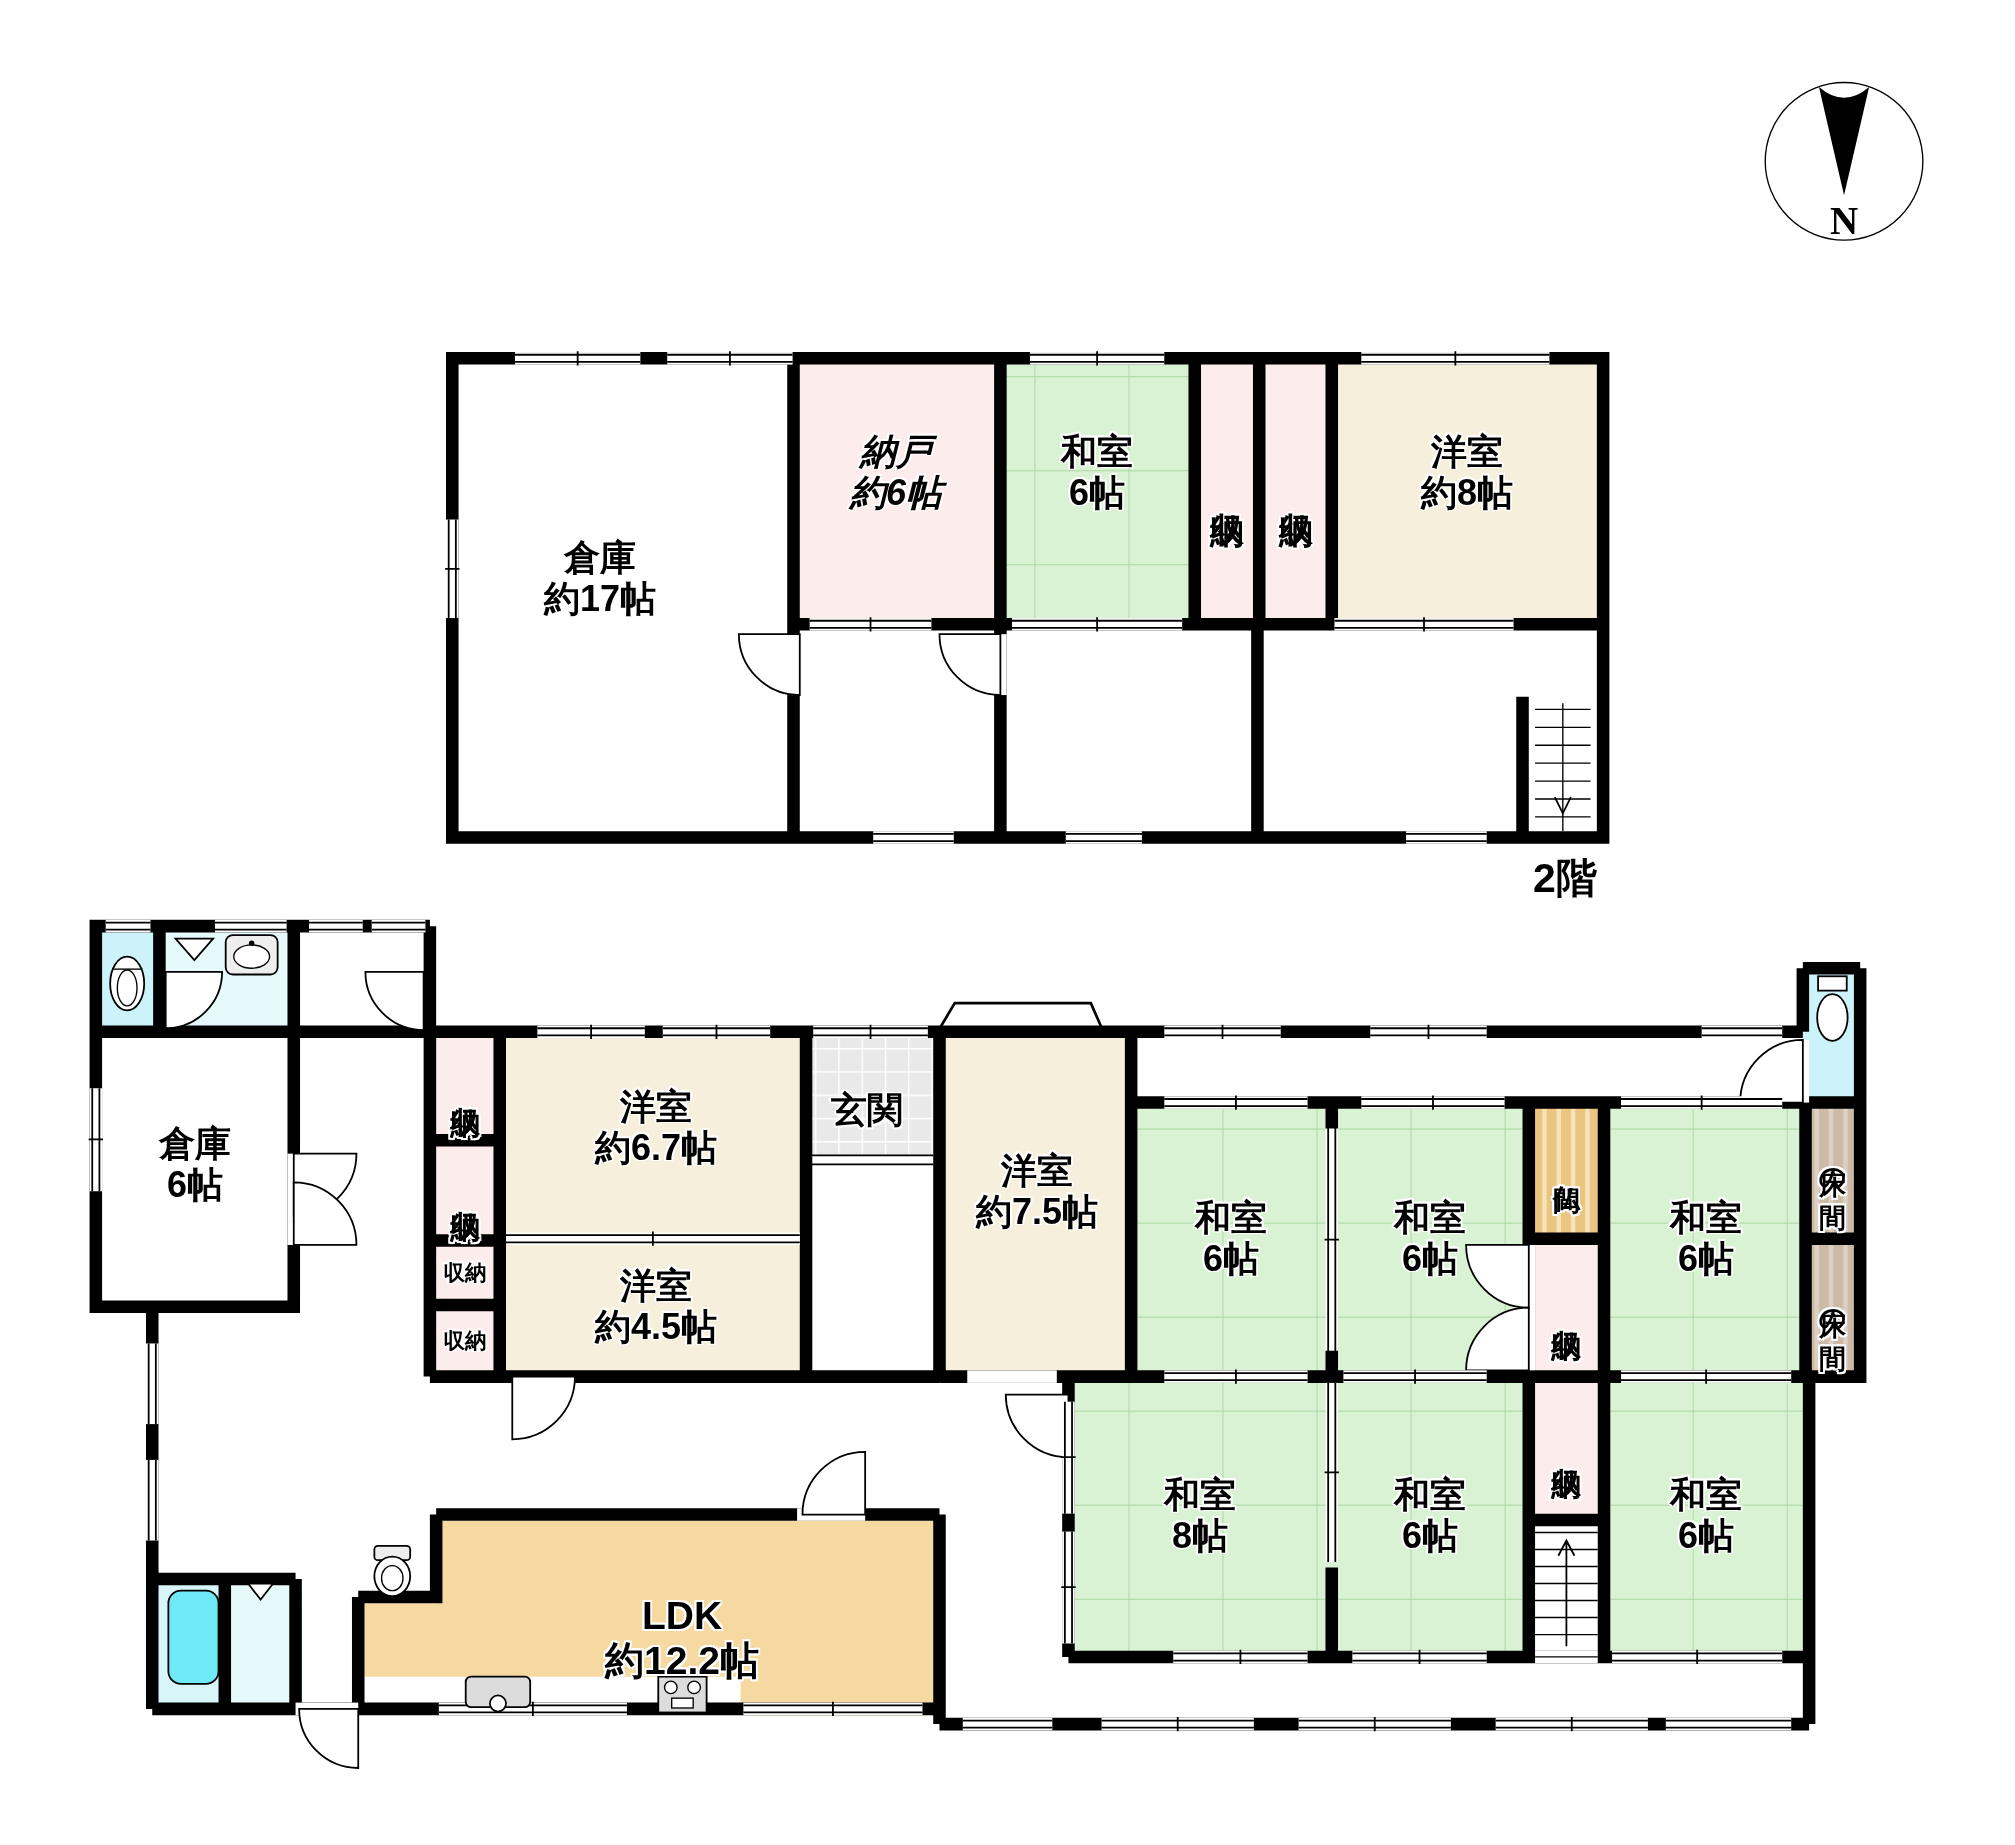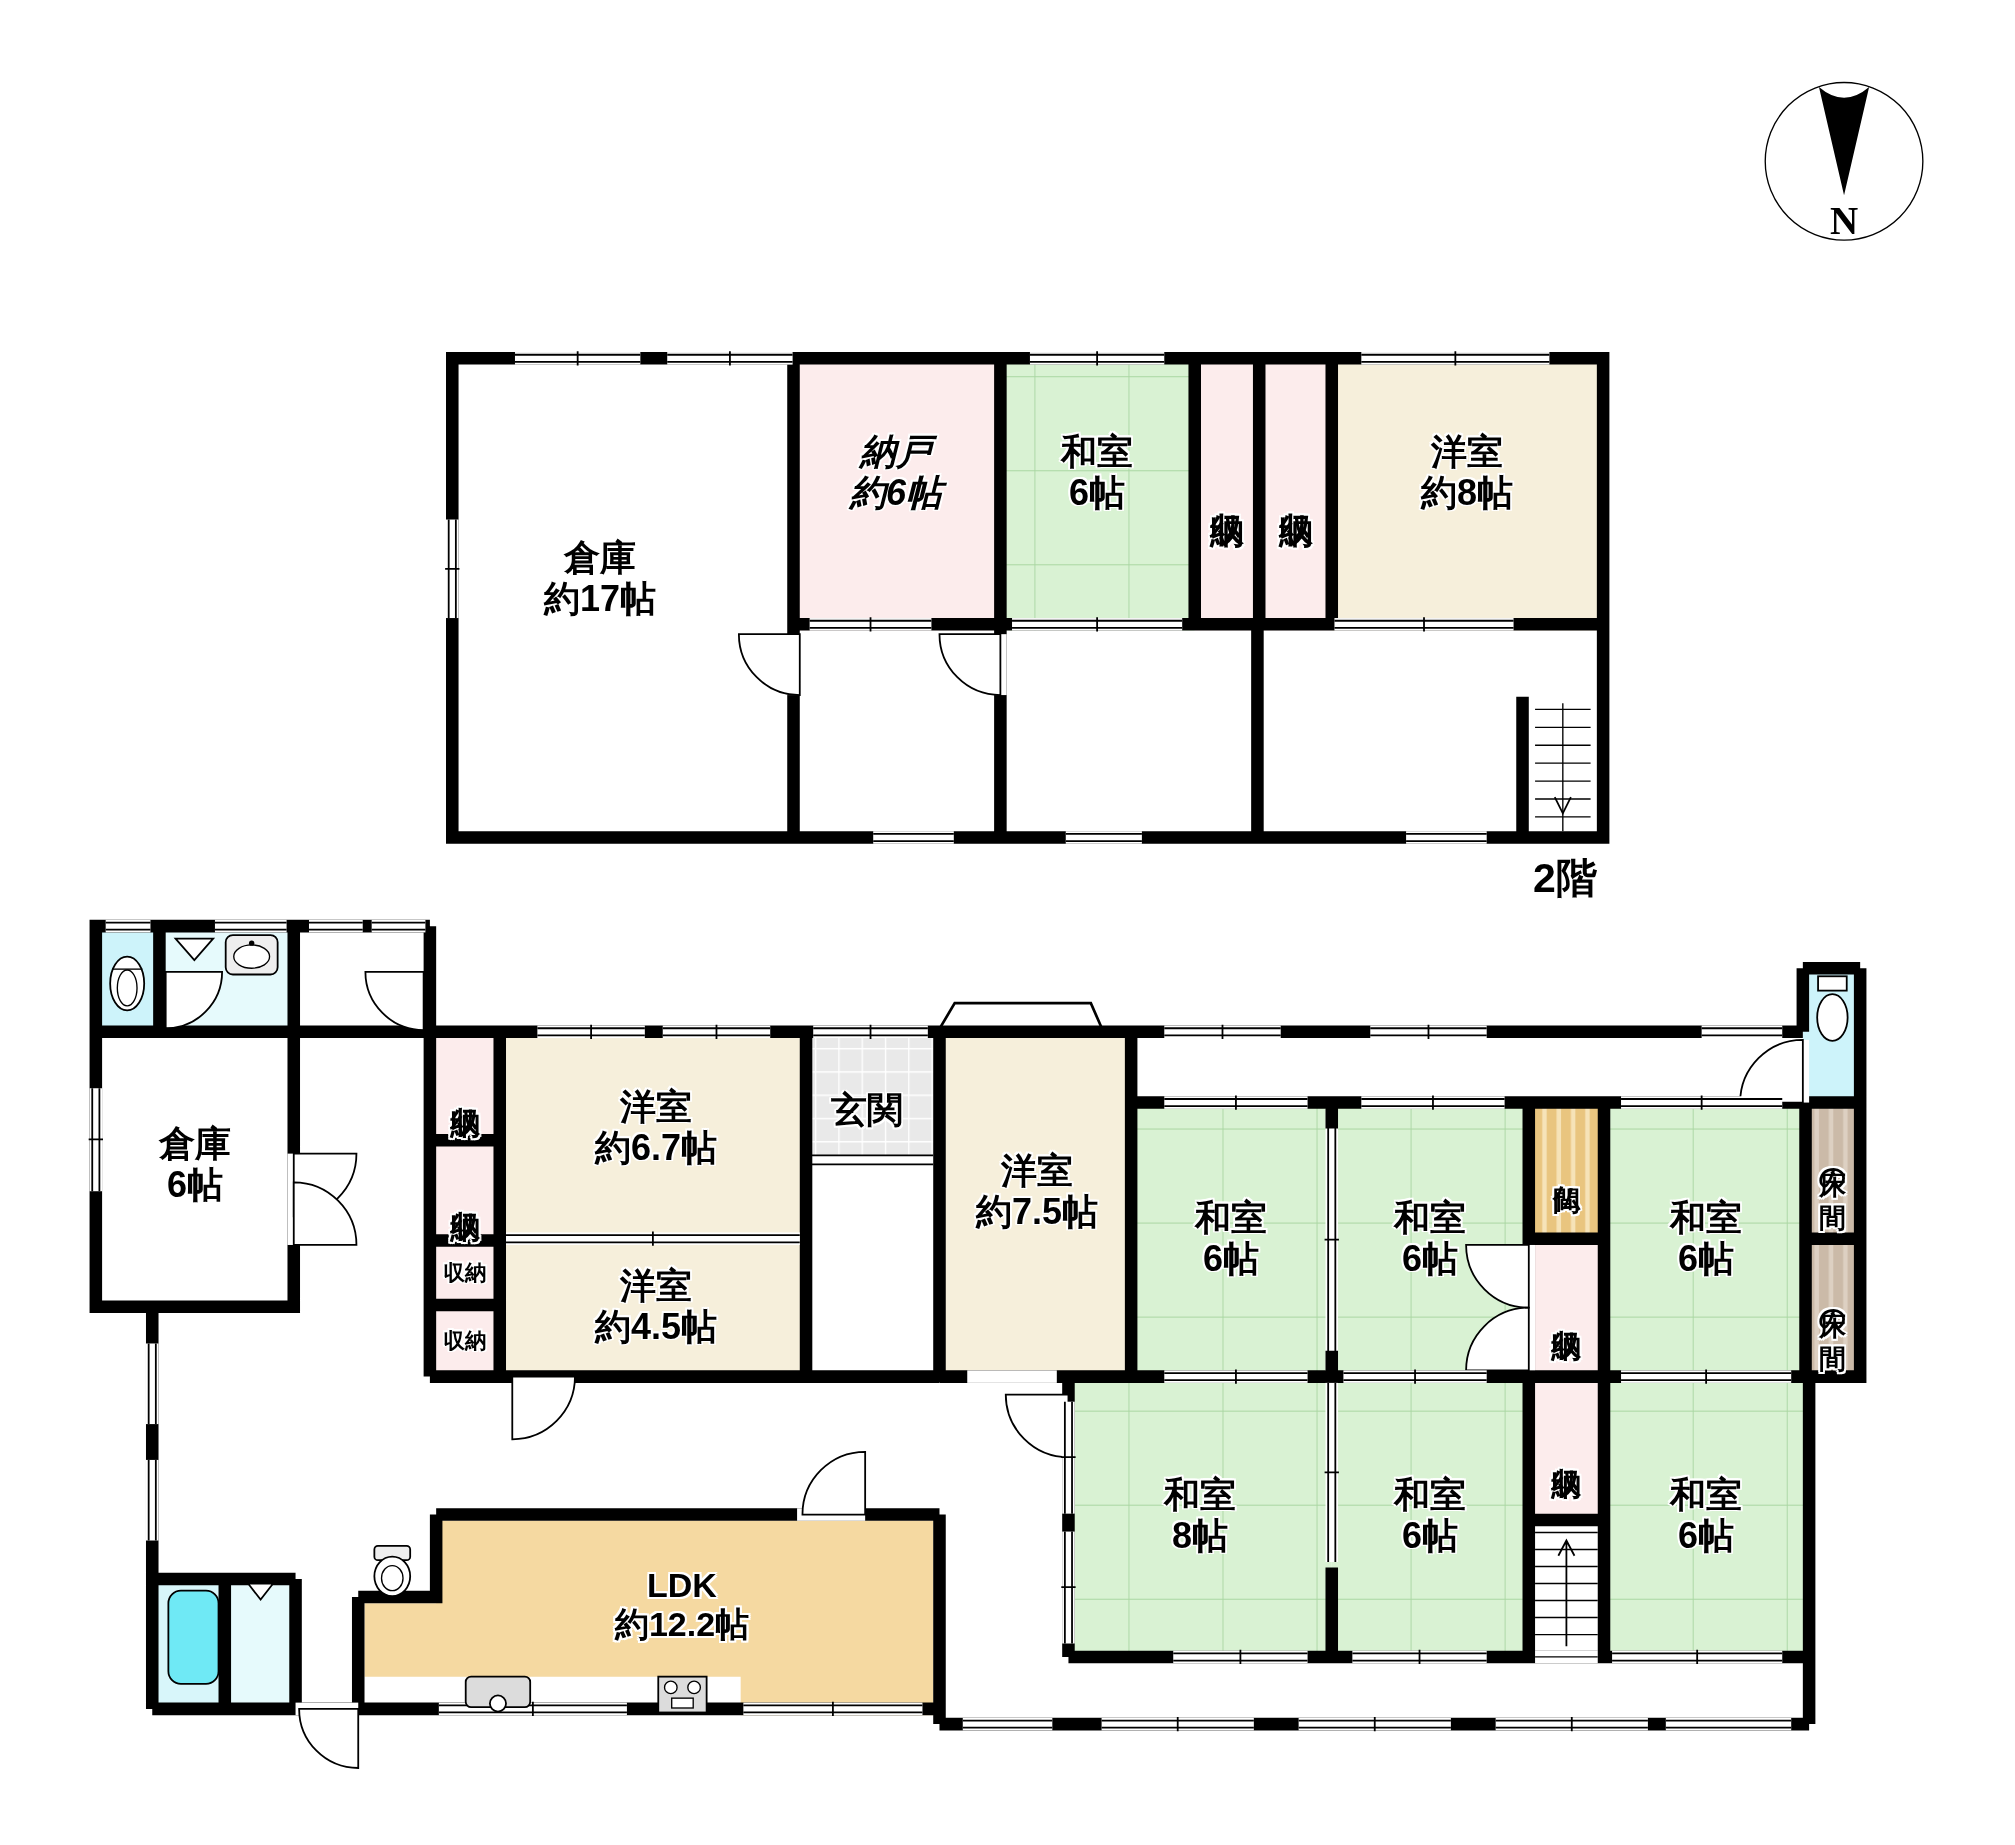--- a/index.html
+++ b/index.html
@@ -3,21 +3,21 @@
 <meta charset="utf-8">
 <style>
   html,body{margin:0;padding:0;background:#fff;}
   .canvas{position:relative;width:2016px;height:1846px;background:#fff;overflow:hidden;
           font-family:"Liberation Sans","DejaVu Sans",sans-serif;}
   .plan-svg{position:absolute;left:0;top:0;}
   .lbl{position:absolute;transform:translate(-50%,-50%);text-align:center;color:#000;
        font-weight:700;white-space:nowrap;line-height:1.15;
        text-shadow:-1.8px -1.8px 0 #fff,1.8px -1.8px 0 #fff,-1.8px 1.8px 0 #fff,1.8px 1.8px 0 #fff,
                    0 -1.8px 0 #fff,0 1.8px 0 #fff,-1.8px 0 0 #fff,1.8px 0 0 #fff;}
-  .f40{font-size:36px;} .f44{font-size:34px;} .f46{font-size:41px;}
+  .f40{font-size:36px;} .f44{font-size:39px;margin-top:34px;} .f46{font-size:41px;}
   .f34{font-size:30px;} .f38{font-size:34px;} .f30{font-size:27px;} .f24{font-size:21.5px;}
   .vert{writing-mode:vertical-rl;text-orientation:upright;letter-spacing:2.7px;}
   .area{display:block;}
   .compass-n{font-family:"Liberation Serif","DejaVu Serif",serif;font-weight:700;font-size:39px;text-shadow:none;}
 </style>
 </head>
 <body>
 
 <div class="canvas">
 <svg class="plan-svg" width="2016" height="1846" viewBox="0 0 2251 2061">

